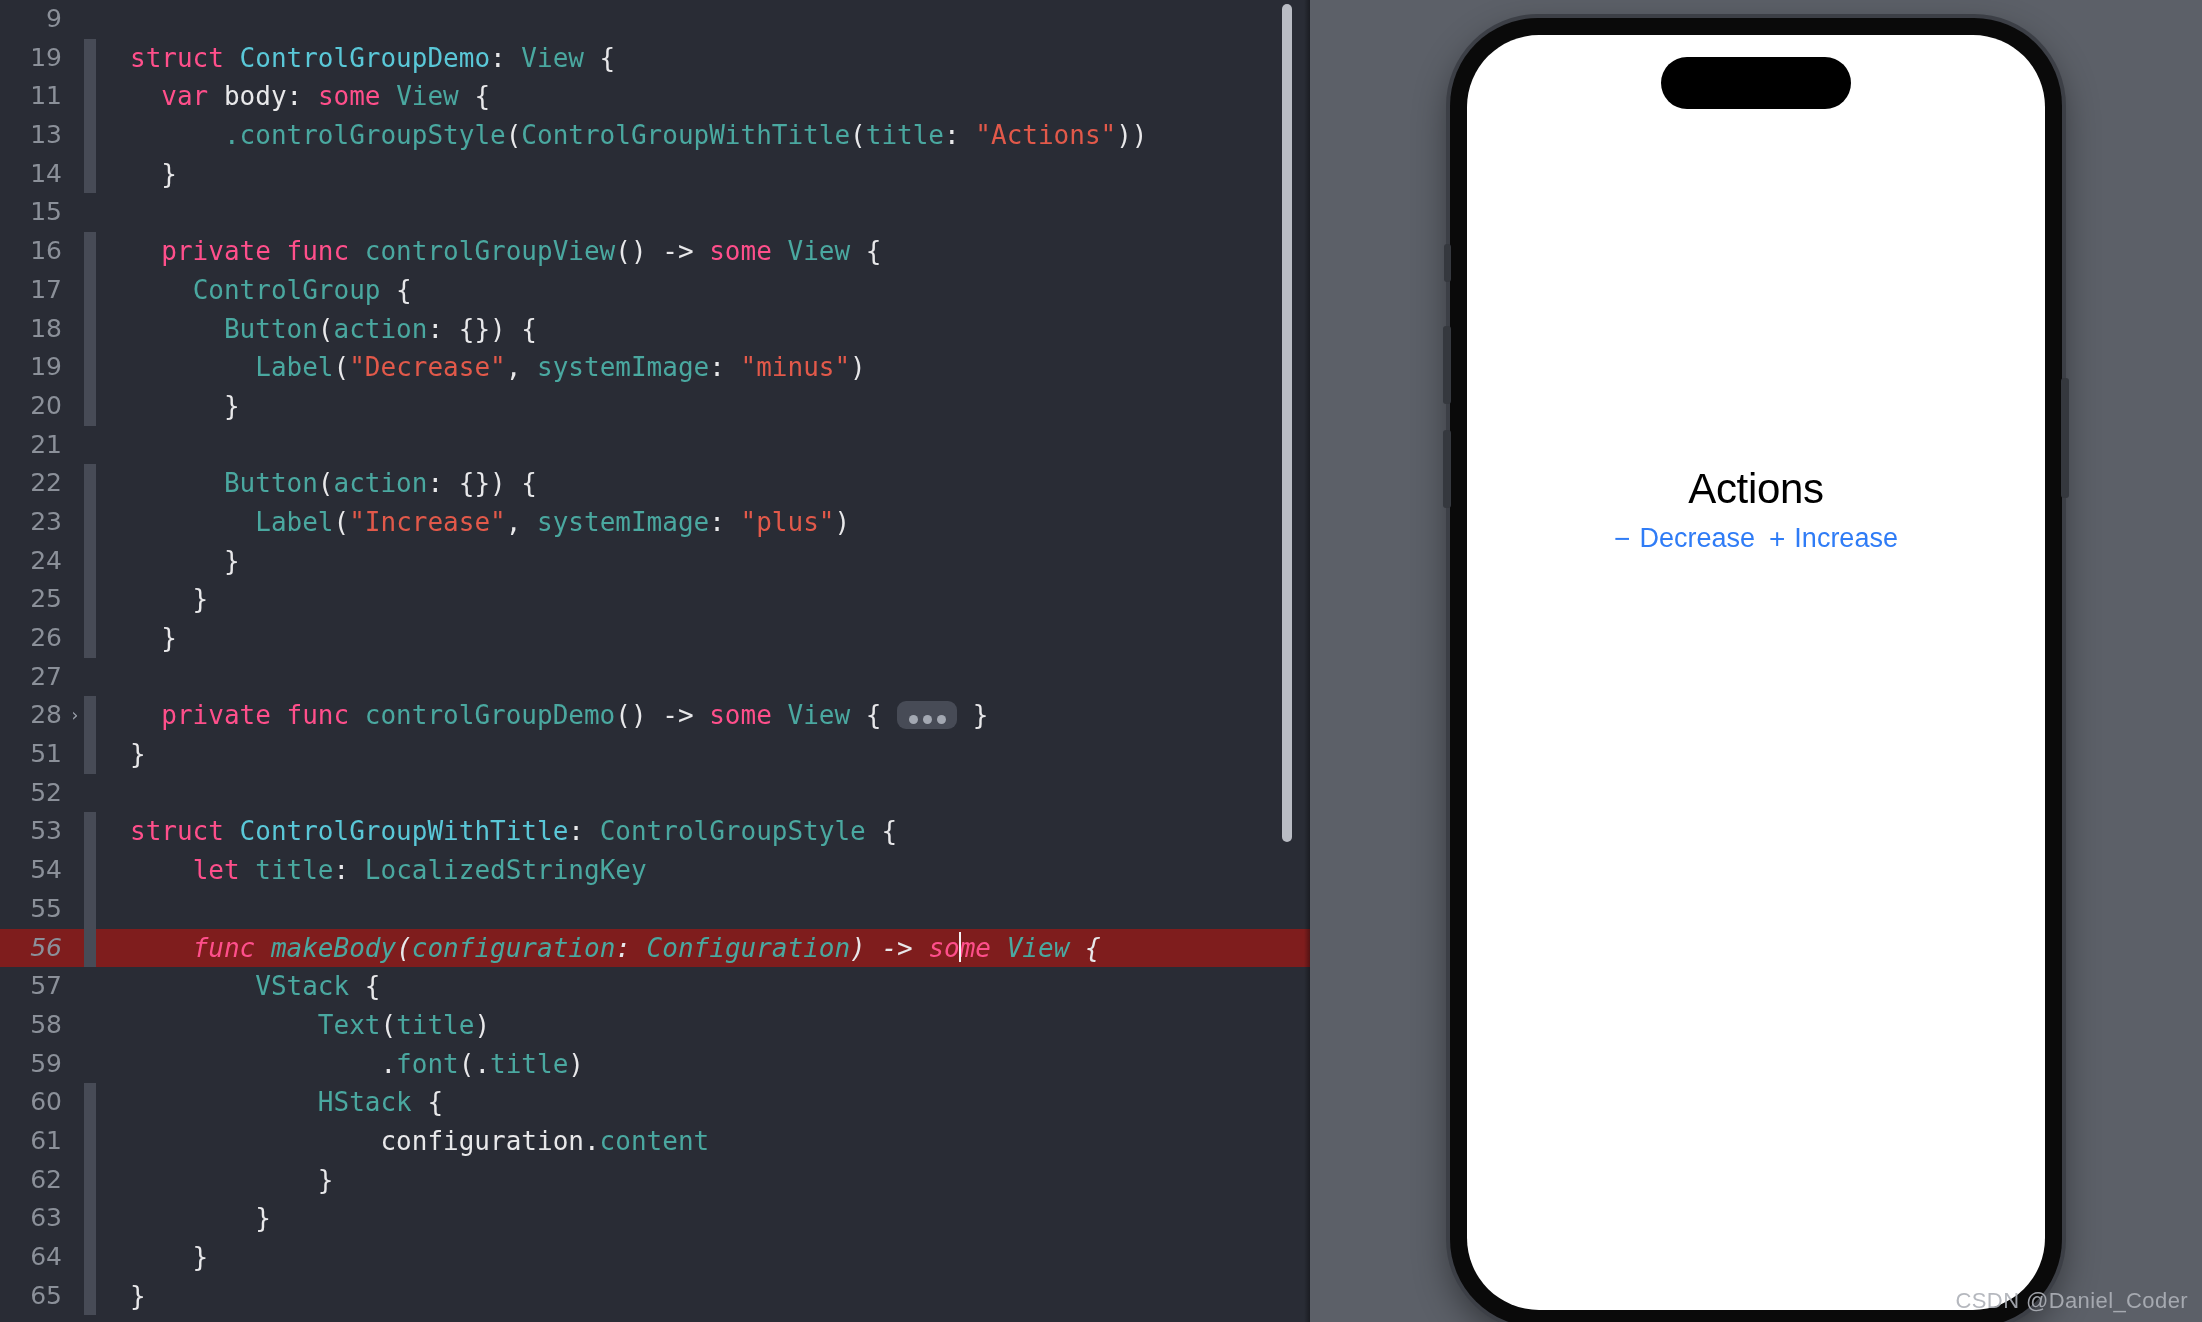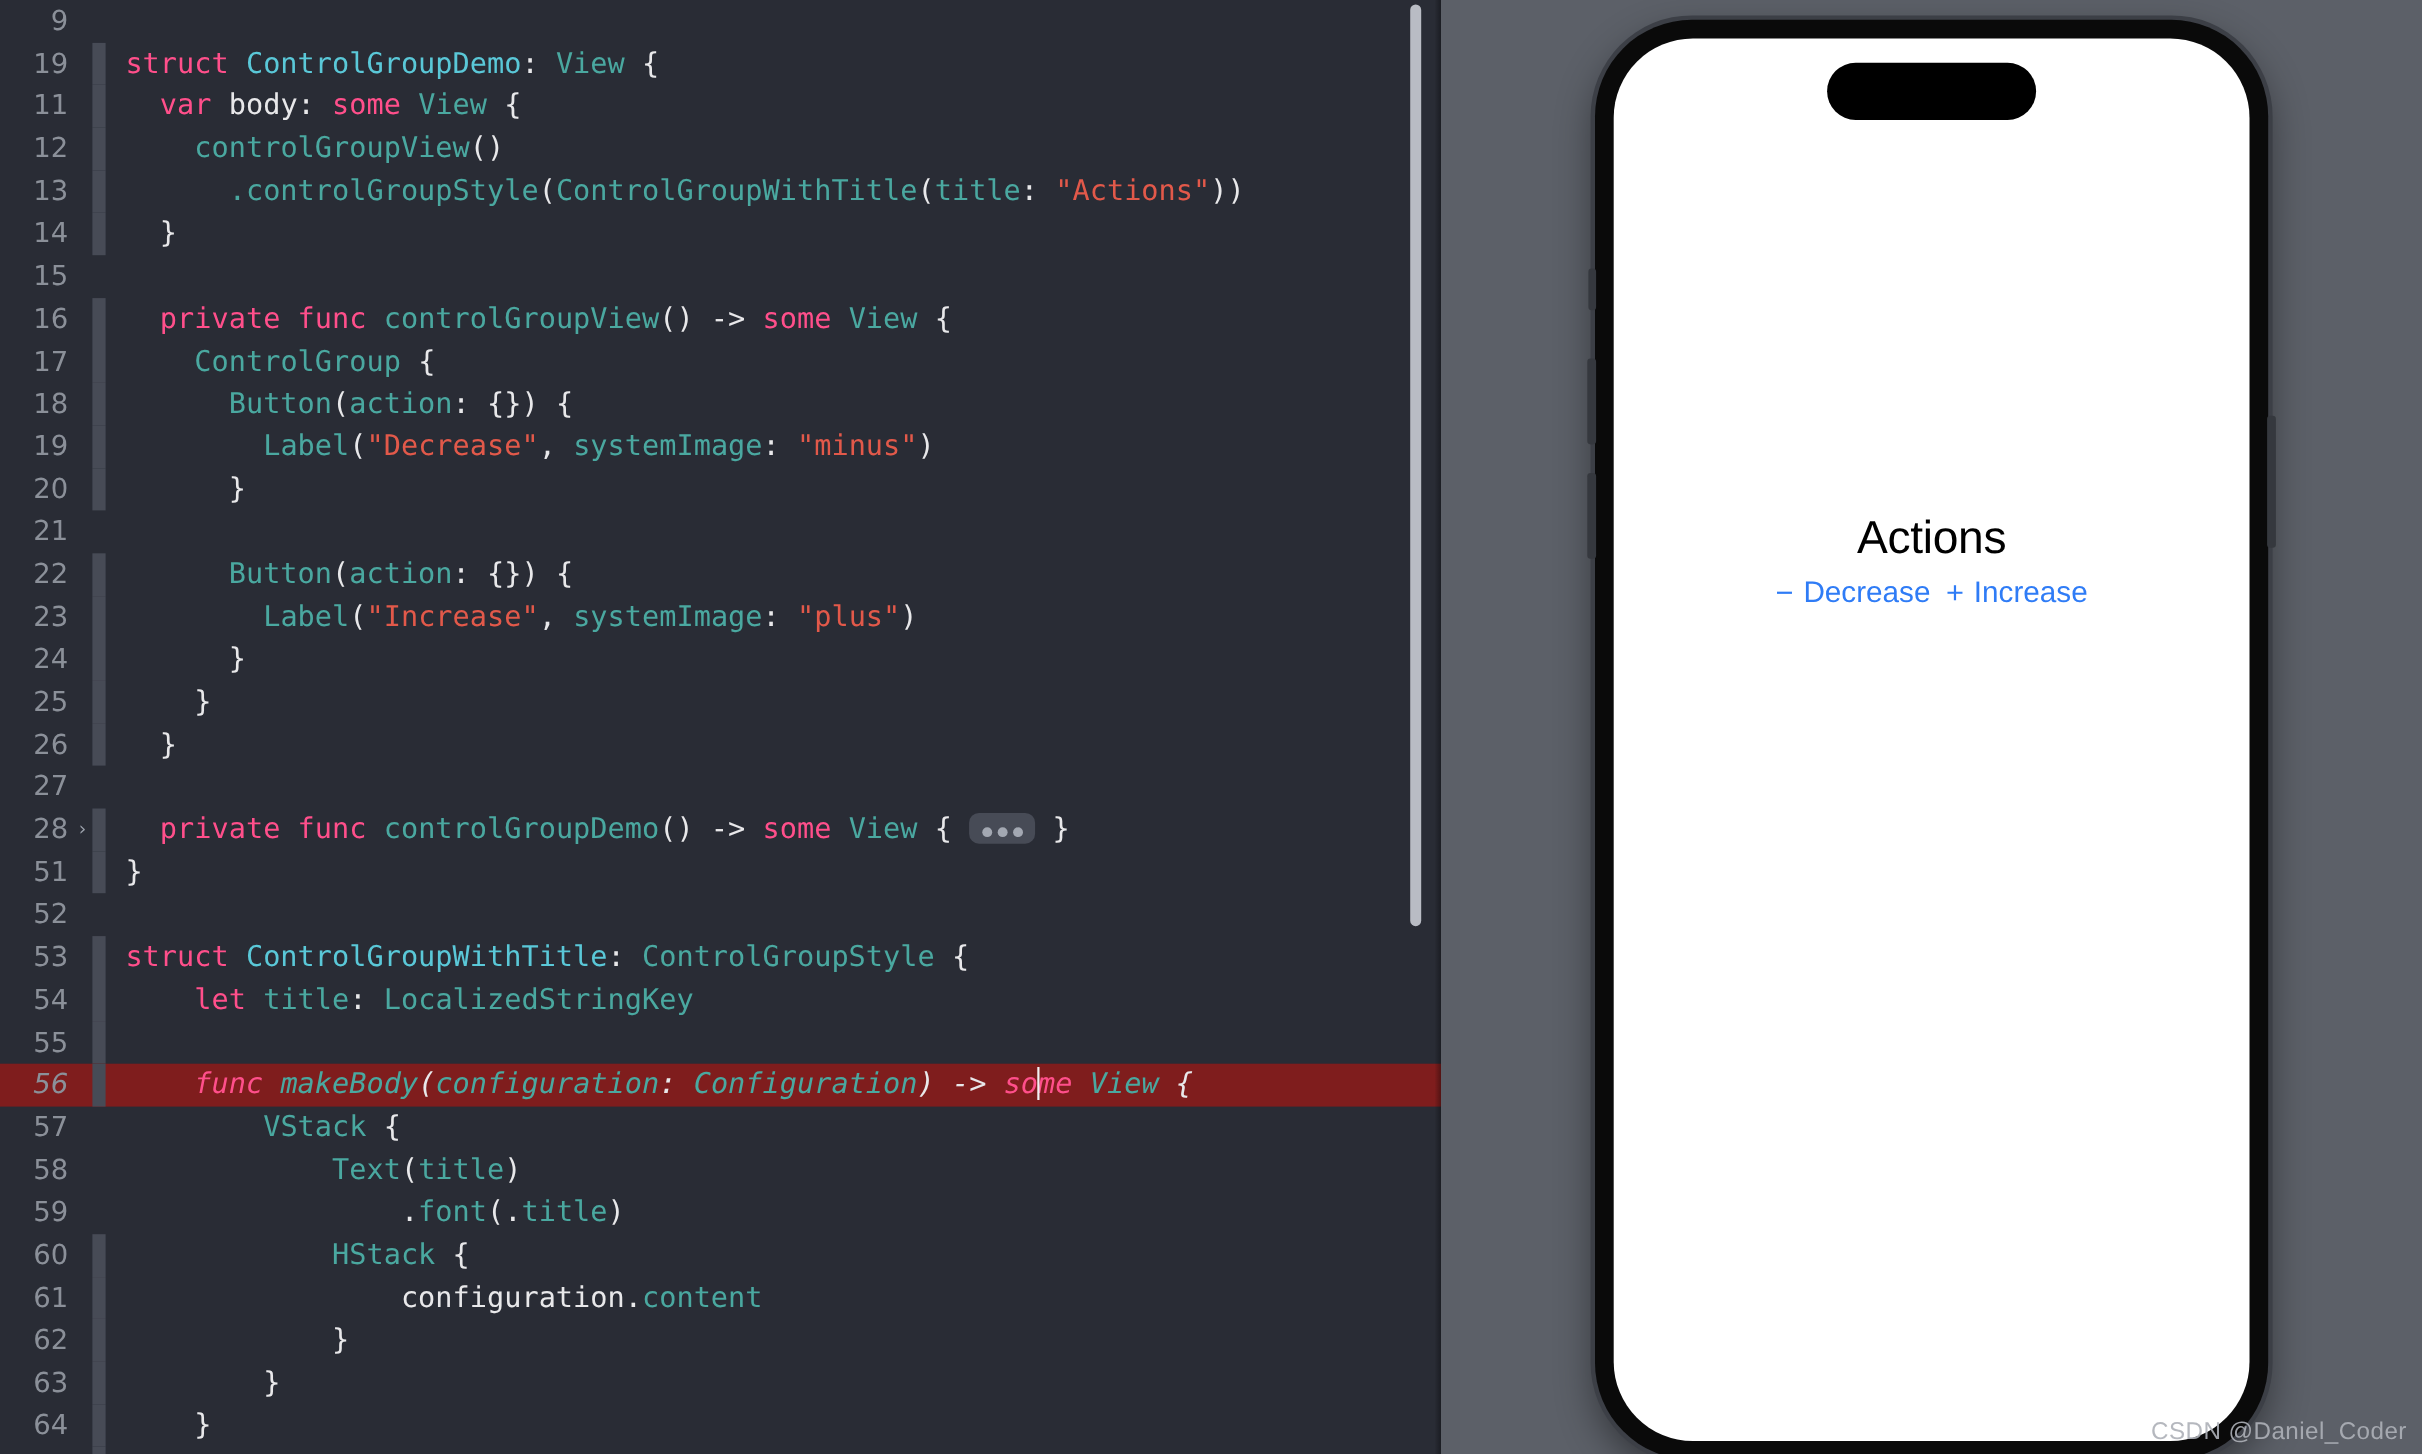--- a/index.html
+++ b/index.html
@@ -75,20 +75,21 @@
     width: 12px;
     height: 38.7px;
     margin-left: 2px;
   }
   .ribbon.on { background: #474b56; }
   .ribbon.off { background: transparent; }
   .code-text {
     flex: 1;
     padding-left: 18px;
     color: #e8e8ea;
+    margin-left: 16px;
   }
 
   
   .kw   { color: #ff4f8b; }   
   .typ  { color: #5ac8d8; }   
   .typ2 { color: #4aa8a0; }   
   .fn   { color: #4aa8a0; }   
   .str  { color: #e2594a; }   
   .pl   { color: #e8e8ea; }   
   .prop { color: #4aa8a0; }
@@ -241,21 +242,20 @@
 </head>
 <body>
 
 <div class="app">
 
   <div class="editor">
     <div class="code-area">
         <div class="line"><div class="gutter">9</div><div class="fold-arrow"></div><div class="ribbon off"></div><div class="code-text"></div></div>
         <div class="line"><div class="gutter">19</div><div class="fold-arrow"></div><div class="ribbon on"></div><div class="code-text"><span class="kw">struct </span><span class="typ">ControlGroupDemo</span><span class="pl">: </span><span class="typ2">View</span><span class="pl"> {</span></div></div>
         <div class="line"><div class="gutter">11</div><div class="fold-arrow"></div><div class="ribbon on"></div><div class="code-text"><span class="pl">  </span><span class="kw">var </span><span class="pl">body</span><span class="pl">: </span><span class="kw">some </span><span class="typ2">View</span><span class="pl"> {</span></div></div>
-        <div class="line"><div class="gutter">12</div><div class="fold-arrow"></div><div class="ribbon on"></div><div class="code-text"><span class="pl">    </span><span class="fn">controlGroupView</span><span class="pl">()</span></div></div>
         <div class="line"><div class="gutter">13</div><div class="fold-arrow"></div><div class="ribbon on"></div><div class="code-text"><span class="pl">      </span><span class="fn">.</span><span class="fn">controlGroupStyle</span><span class="pl">(</span><span class="typ2">ControlGroupWithTitle</span><span class="pl">(</span><span class="fn">title</span><span class="pl">: </span><span class="str">"Actions"</span><span class="pl">))</span></div></div>
         <div class="line"><div class="gutter">14</div><div class="fold-arrow"></div><div class="ribbon on"></div><div class="code-text"><span class="pl">  }</span></div></div>
         <div class="line"><div class="gutter">15</div><div class="fold-arrow"></div><div class="ribbon off"></div><div class="code-text"></div></div>
         <div class="line"><div class="gutter">16</div><div class="fold-arrow"></div><div class="ribbon on"></div><div class="code-text"><span class="pl">  </span><span class="kw">private func </span><span class="fn">controlGroupView</span><span class="pl">() </span><span class="pl">-&gt; </span><span class="kw">some </span><span class="typ2">View</span><span class="pl"> {</span></div></div>
         <div class="line"><div class="gutter">17</div><div class="fold-arrow"></div><div class="ribbon on"></div><div class="code-text"><span class="pl">    </span><span class="typ2">ControlGroup</span><span class="pl"> {</span></div></div>
         <div class="line"><div class="gutter">18</div><div class="fold-arrow"></div><div class="ribbon on"></div><div class="code-text"><span class="pl">      </span><span class="typ2">Button</span><span class="pl">(</span><span class="fn">action</span><span class="pl">: {}) {</span></div></div>
         <div class="line"><div class="gutter">19</div><div class="fold-arrow"></div><div class="ribbon on"></div><div class="code-text"><span class="pl">        </span><span class="typ2">Label</span><span class="pl">(</span><span class="str">"Decrease"</span><span class="pl">, </span><span class="fn">systemImage</span><span class="pl">: </span><span class="str">"minus"</span><span class="pl">)</span></div></div>
         <div class="line"><div class="gutter">20</div><div class="fold-arrow"></div><div class="ribbon on"></div><div class="code-text"><span class="pl">      }</span></div></div>
         <div class="line"><div class="gutter">21</div><div class="fold-arrow"></div><div class="ribbon off"></div><div class="code-text"></div></div>
         <div class="line"><div class="gutter">22</div><div class="fold-arrow"></div><div class="ribbon on"></div><div class="code-text"><span class="pl">      </span><span class="typ2">Button</span><span class="pl">(</span><span class="fn">action</span><span class="pl">: {}) {</span></div></div>

